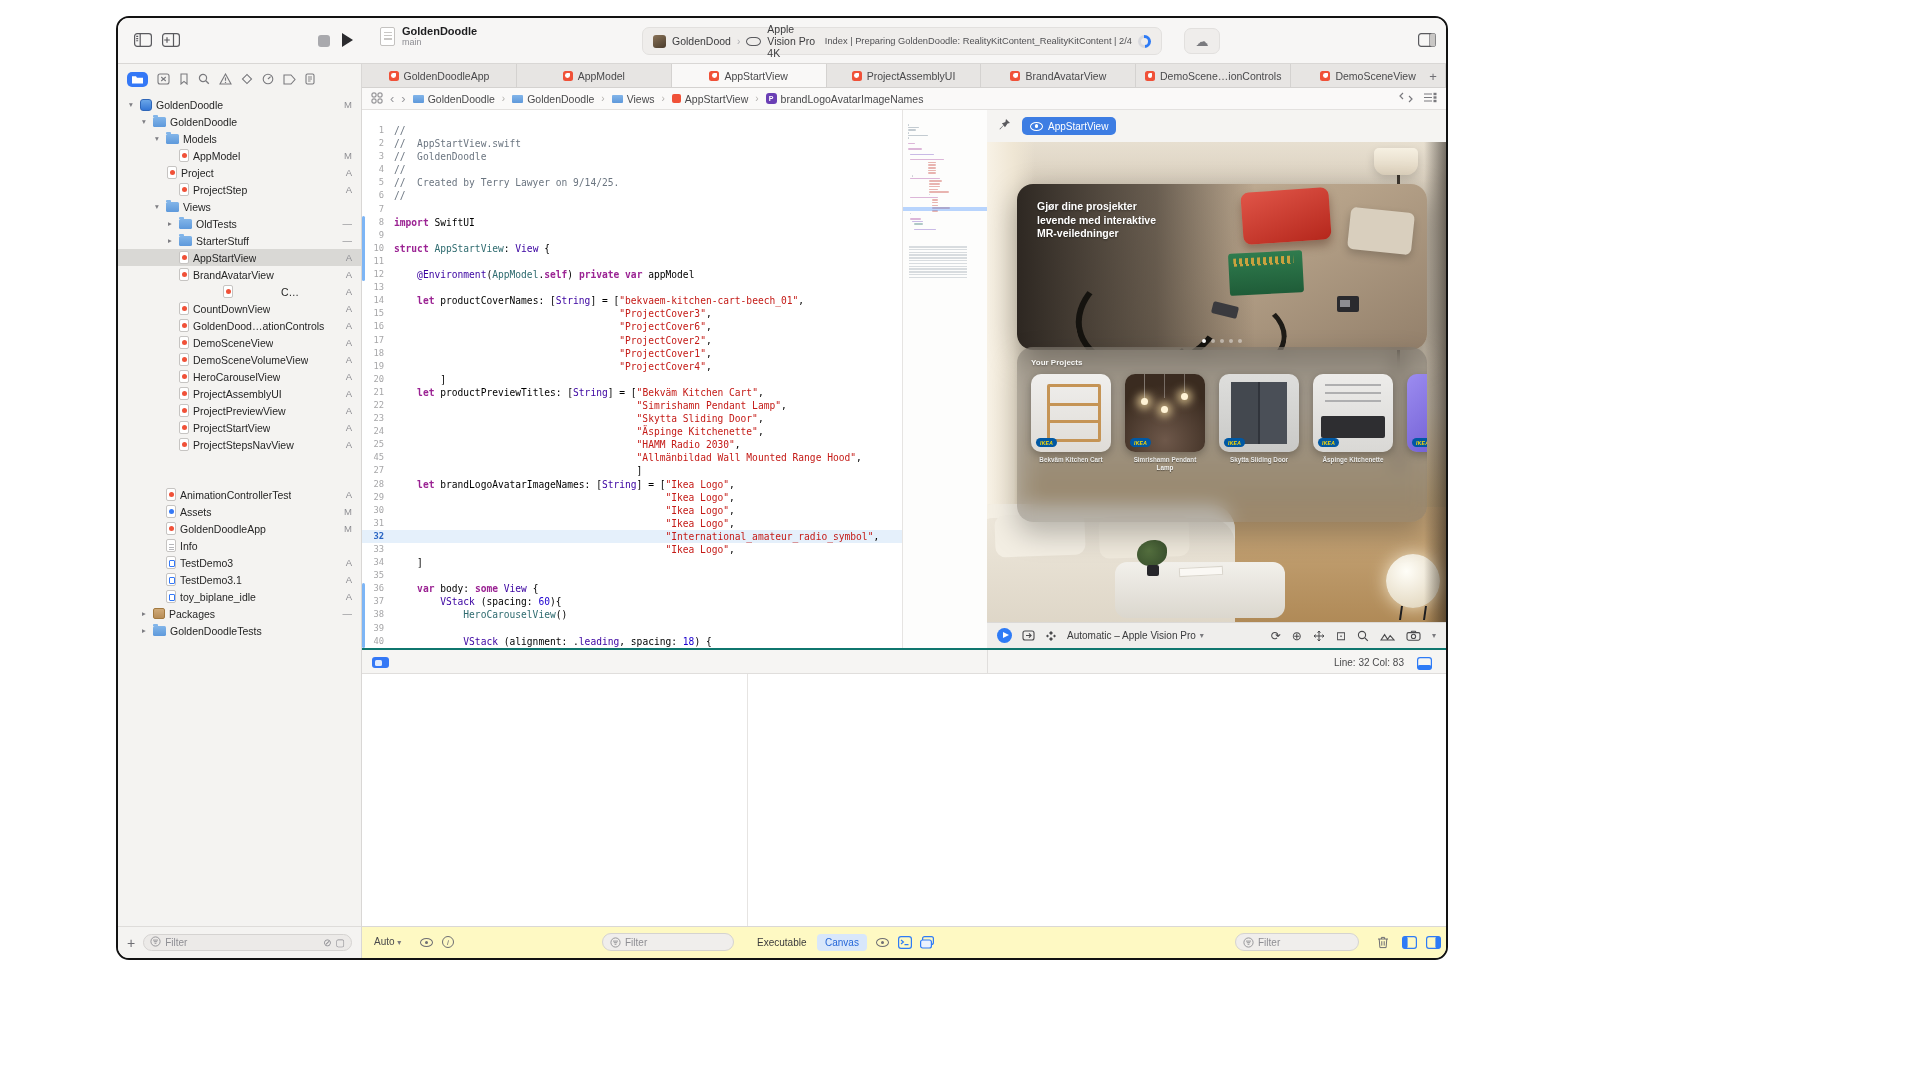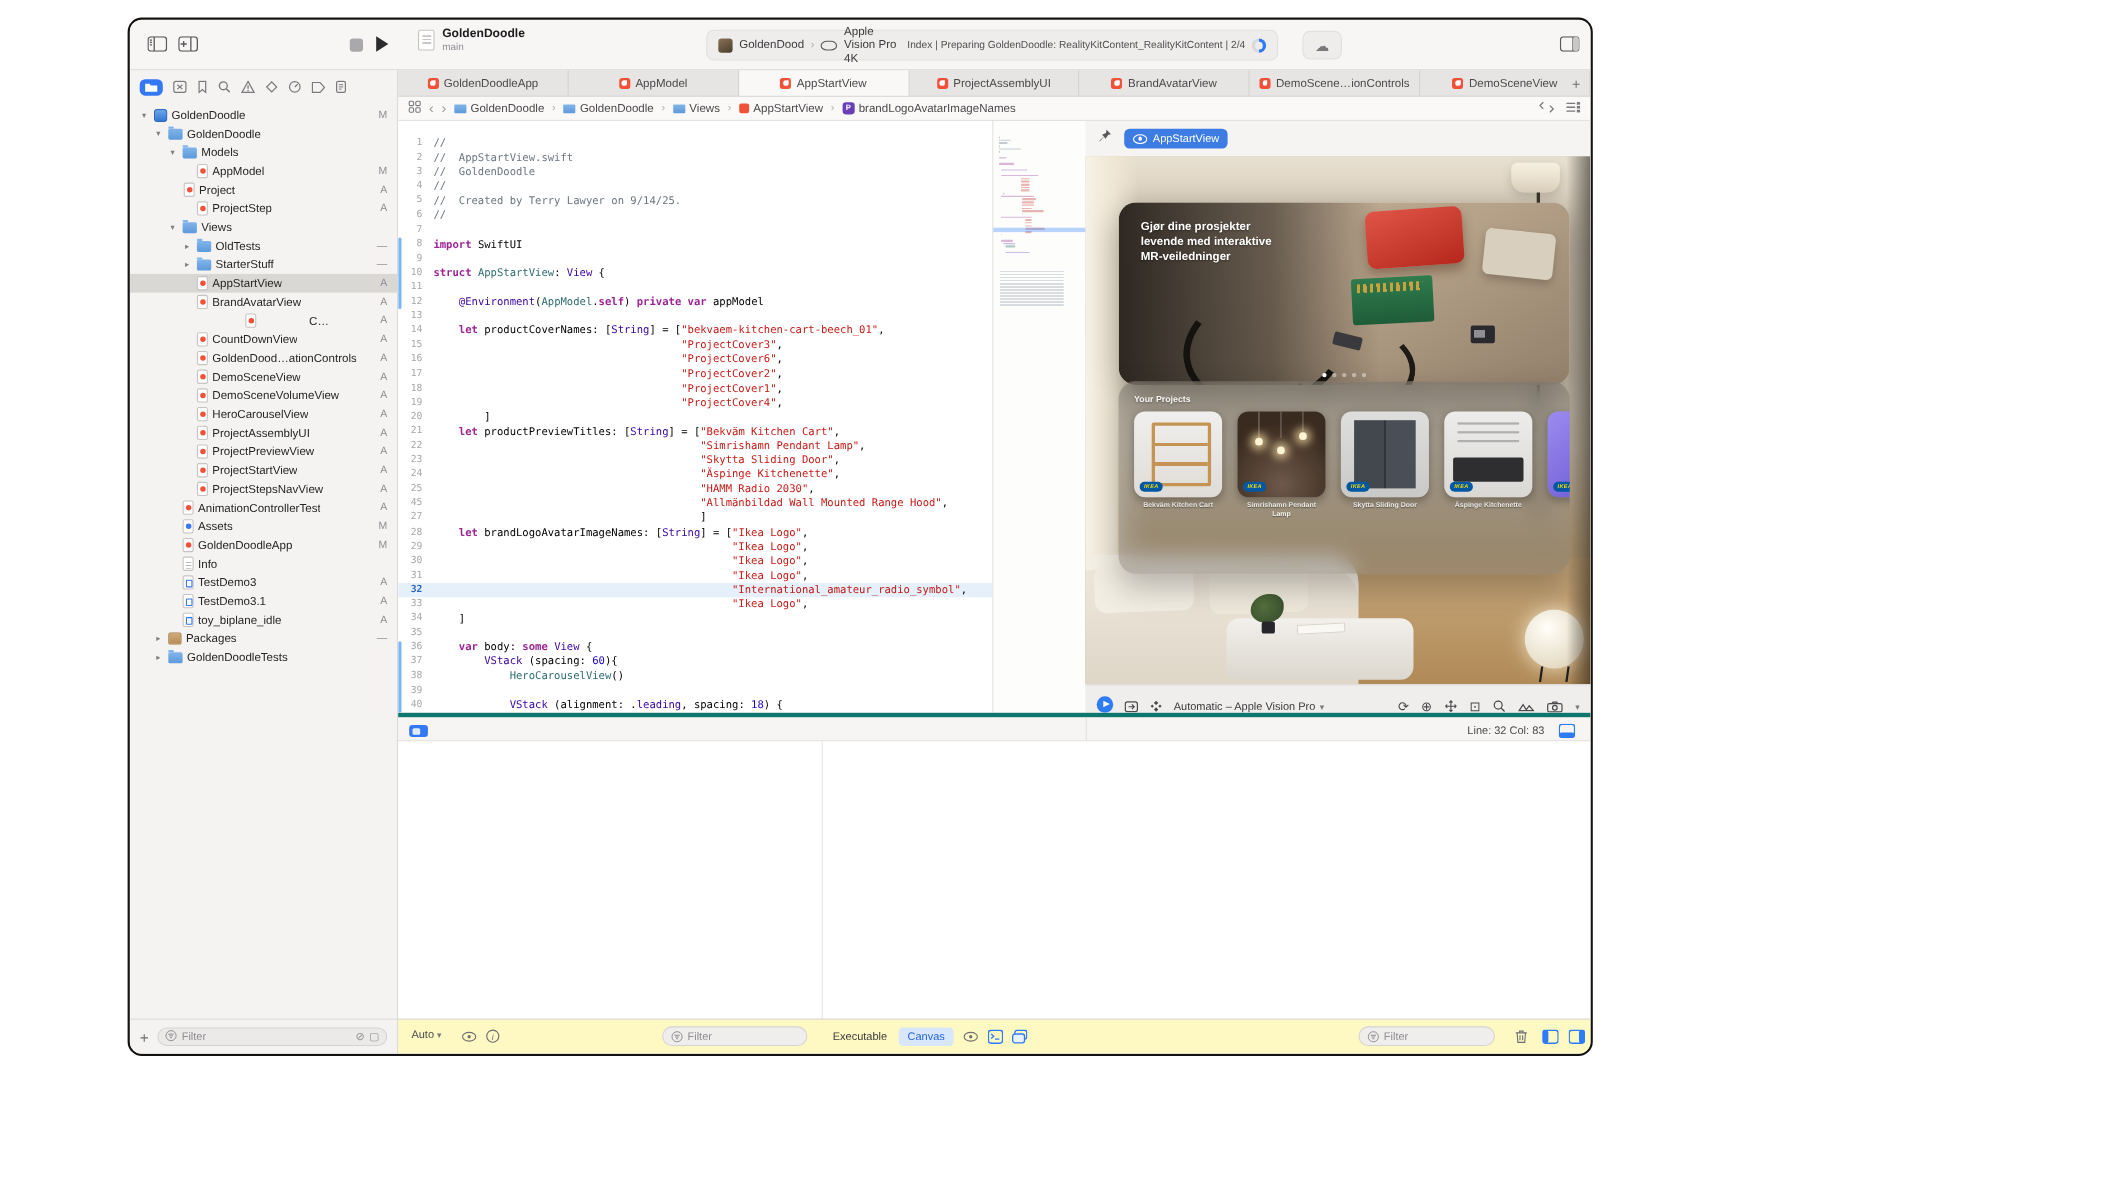--- a/index.html
+++ b/index.html
@@ -132,30 +132,30 @@
   .s0::before{content:"";position:absolute;left:16px;top:10px;width:48px;height:52px;border:3px solid #C59455;border-radius:2px;background:linear-gradient(180deg,transparent 0 30%,#C59455 30% 36%,transparent 36% 64%,#C59455 64% 70%,transparent 70%)}
   .s1{background:radial-gradient(circle at 50% 85%,#6E584A 0%,#3A2B20 72%)}
   .s1::before{content:"";position:absolute;left:16px;top:24px;width:7px;height:7px;border-radius:50%;background:#FFF3D6;box-shadow:0 0 8px 4px rgba(255,230,170,.75),20px 8px 0 0 #FFF3D6,20px 8px 8px 4px rgba(255,230,170,.7),40px -5px 0 0 #FFF3D6,40px -5px 8px 4px rgba(255,230,170,.7)}
   .s1::after{content:"";position:absolute;left:19px;top:0;width:1px;height:24px;background:rgba(255,255,255,.35);box-shadow:20px 0 0 rgba(255,255,255,.3),40px -6px 0 rgba(255,255,255,.3)}
   .s2{background:linear-gradient(#DEDEDC,#C9C9C7)}
   .s2::before{content:"";position:absolute;left:12px;top:8px;width:56px;height:62px;background:linear-gradient(90deg,#43484F 0 48%,#30343B 48% 52%,#4A4F57 52%)}
   .s3{background:linear-gradient(#EDECEA,#D9D8D5)}
   .s3::before{content:"";position:absolute;left:8px;bottom:14px;width:64px;height:22px;background:#2E2E31;border-radius:2px}
   .s3::after{content:"";position:absolute;left:12px;top:10px;width:56px;height:2px;background:#AFAFB0;box-shadow:0 8px 0 #AFAFB0,0 16px 0 #AFAFB0}
   .s4{background:linear-gradient(135deg,#9C8CF0,#5E4BC8)}
-  .ctoolbar{position:absolute;left:0;right:0;top:512px;height:26px;background:#EFEEEC;border-top:1px solid #DBD9D7;display:flex;align-items:flex-end;gap:10px;padding:0 10px}
+  .ctoolbar{position:absolute;left:0;right:0;top:512px;height:26px;background:#EFEEEC;border-top:1px solid #DBD9D7;display:flex;align-items:center;gap:10px;padding:0 10px}
   .playbtn{width:15px;height:15px;border-radius:50%;background:#2E7BF6;position:relative;flex:none}
   .playbtn::after{content:"";position:absolute;left:5.5px;top:4px;width:0;height:0;border-left:6px solid #fff;border-top:3.5px solid transparent;border-bottom:3.5px solid transparent}
   .cicon{color:#4A4A4C;font-size:12px;line-height:1;display:flex;align-items:center}
   .device-label{font-size:10px;color:#3A3A3C;display:flex;gap:4px;align-items:center}
   .chev-d{font-size:8px;color:#7A7A7E}
   .right-icons{margin-left:auto;display:flex;gap:11px;align-items:center}
 
   
-  .statusstrip{position:absolute;left:244px;right:0;top:630px;height:26px;background:#F6F5F3;border-top:4px solid #0f766e;border-bottom:1px solid #E0DEDC}
+  .statusstrip{position:absolute;left:244px;right:0;top:630px;height:26px;background:#F6F5F3;border-top:2px solid #0f766e;border-bottom:1px solid #E0DEDC}
   .strip-div{position:absolute;left:625px;top:0;bottom:0;width:1px;background:#E0DEDC}
   .tabmark{position:absolute;left:10px;top:7px;width:17px;height:11px;background:#3478F6;border-radius:3px}
   .tabmark::after{content:"";position:absolute;left:2.5px;top:2.5px;width:7px;height:6px;background:rgba(255,255,255,.85);border-radius:1.5px}
   .linecol{position:absolute;right:42px;top:7px;font-size:10px;color:#4A4A4C}
   .dockicon{position:absolute;right:14px;top:6px}
   .debug{position:absolute;left:244px;right:0;top:656px;bottom:32px;background:#fff}
   .debug-div{position:absolute;left:385px;top:0;bottom:0;width:1px;background:#E6E4E2}
   .bottombar{position:absolute;left:244px;right:0;bottom:0;height:32px;background:#fef9c3;border-top:1px solid #DAD8D6;font-size:10px;color:#4A4A4C}
   .bb{position:absolute}
   .infoicon{width:12px;height:12px;border:1.2px solid #6E6E73;border-radius:50%;color:#6E6E73;font-size:8px;display:flex;align-items:center;justify-content:center}
@@ -382,21 +382,21 @@
           <span class="ficon swift"></span>
           <span class="tlabel">ProjectStartView</span>
           <span class="tbadge">A</span>
         </div>
         <div class="trow" style="padding-left: 47px;">
           <span class="disc"></span>
           <span class="ficon swift"></span>
           <span class="tlabel">ProjectStepsNavView</span>
           <span class="tbadge">A</span>
         </div>
-        <div class="trow" style="padding-left: 34px;">
+        <div class="trow" style="padding-left: 34px; margin-top: 33px;">
           <span class="disc"></span>
           <span class="ficon swift"></span>
           <span class="tlabel">AnimationControllerTest</span>
           <span class="tbadge">A</span>
         </div>
         <div class="trow" style="padding-left: 34px;">
           <span class="disc"></span>
           <span class="ficon assets"></span>
           <span class="tlabel">Assets</span>
           <span class="tbadge">M</span>

